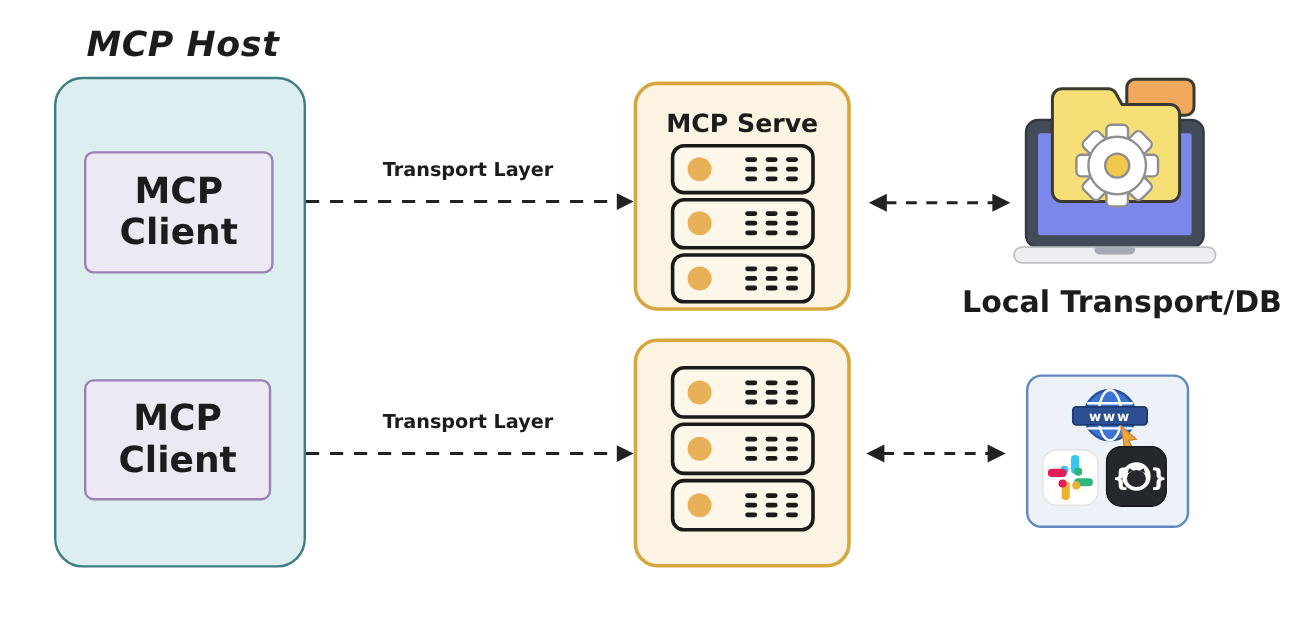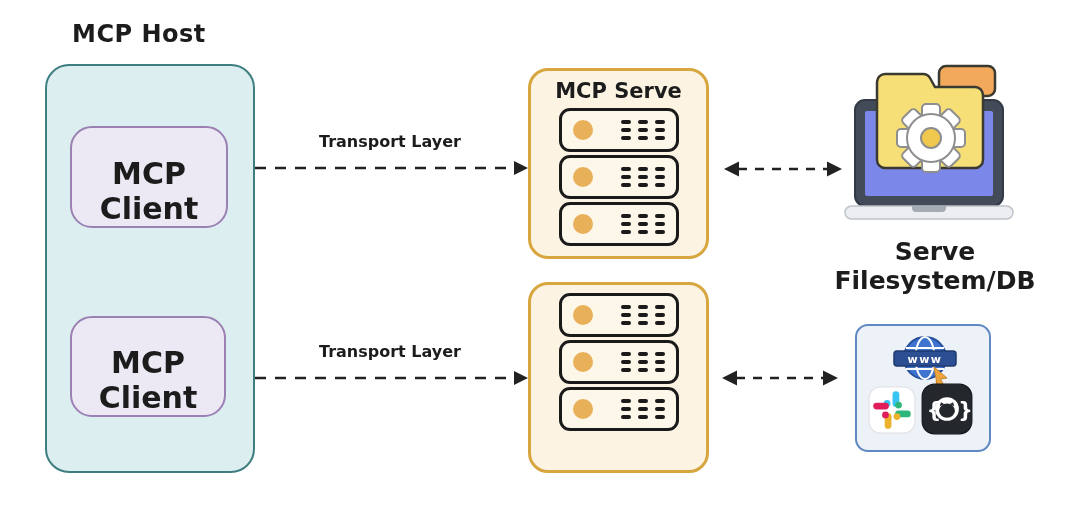--- a/index.html
+++ b/index.html
@@ -1,49 +1,49 @@
 <!DOCTYPE html>
 <html style="--host-fill: #ddeef0; --host-border: #3e7e80; --client-fill: #ece9f4; --client-border: #9b80b4; --server-fill: #fcf3e2; --server-border: #d7a63f; --rack-led: #e8b159; --internet-fill: #edf1f8; --internet-border: #6088c2; --laptop-screen: #7c88e9; --folder-yellow: #f6df76; --folder-orange: #f2a95c; --arrow: #222222;"><head>
 <meta charset="utf-8">
 <style>
   * { margin:0; padding:0; box-sizing:border-box; }
   body { font-family:"DejaVu Sans", sans-serif; background:#fff; color:#1c1c1c; }
   .stage { position:relative; width:1080px; height:515px; background:#ffffff; overflow:hidden; }
   .abs { position:absolute; }
 
-  .host-title { left:72px; top:20px; font-size:24px; font-weight:bold; letter-spacing:0.5px; }
+  .host-title { left:72px; top:20px; font-size:29px; font-weight:bold; letter-spacing:0.5px;font-style:italic; }
   .host-box { left:45px; top:64px; width:210px; height:409px;
     background:var(--host-fill); border:2.5px solid var(--host-border); border-radius:24px; }
   .client-box { background:var(--client-fill); border:2.5px solid var(--client-border);
-    border-radius:22px; display:flex; align-items:flex-end; justify-content:center;
+    border-radius:8px; display:flex; align-items:center; justify-content:center;
     text-align:center; font-size:30px; font-weight:bold; line-height:1.15; }
   .client-1 { left:70px; top:126px; width:158px; height:102px; }
   .client-2 { left:70px; top:316px; width:156px; height:101px; }
 
   .server-box { width:181px; height:191px; background:var(--server-fill);
     border:3px solid var(--server-border); border-radius:20px;
-    display:flex; flex-direction:column; align-items:center; padding-top:8px; }
+    display:flex; flex-direction:column; align-items:center; padding-top:20px; }
   .server-1 { left:528px; top:68px; } .server-2 { left:528px; top:282px; }
   .server-title { font-size:21px; font-weight:bold; margin-bottom:5px; }
   .rack { width:120px; height:44px; background:#fdf7ea; border:3.5px solid #1a1a1a;
     border-radius:11px; margin-bottom:3px; display:flex; align-items:center; padding:0 11px; }
   .led { width:20px; height:20px; border-radius:50%; background:var(--rack-led); flex:none; }
   .vents { display:grid; grid-template-columns:repeat(3,10px); gap:4px 7px; margin-left:auto; }
   .vents i { width:10px; height:4px; background:#1a1a1a; border-radius:2px; display:block; }
 
   .conn-label { font-size:16px; font-weight:bold; text-align:center; }
   .label-transport-top { left:255px; top:132px; width:270px; }
   .label-transport-bottom { left:255px; top:342px; width:270px; }
   .label-webapis { left:700px; top:342px; width:160px; font-size:17px; font-weight:bold; text-align:center; }
 
   .endpoint-label { font-size:25px; font-weight:bold; text-align:center; }
   .label-fs { left:790px; top:237px; width:290px; }
   .label-internet { left:855px; top:453px; width:136px; font-size:26px; }
 
-  .internet-box { left:855px; top:324px; width:136px; height:128px;
+  .internet-box { left:855px; top:312px; width:136px; height:128px;
     background:var(--internet-fill); border:2.5px solid var(--internet-border); border-radius:13px; }
 </style>
 </head>
 <body>
 
 <div class="stage">
 
   <div class="abs host-title">MCP Host</div>
   <div class="abs host-box"></div>
   <div class="abs client-box client-1">
@@ -184,21 +184,21 @@
         <rect x="79" y="44" width="18" height="18" rx="4" transform="rotate(180 88 78)"></rect>
         <rect x="79" y="44" width="18" height="18" rx="4" transform="rotate(225 88 78)"></rect>
         <rect x="79" y="44" width="18" height="18" rx="4" transform="rotate(270 88 78)"></rect>
         <rect x="79" y="44" width="18" height="18" rx="4" transform="rotate(315 88 78)"></rect>
       </g>
       <circle cx="88" cy="78" r="24" fill="#ffffff" stroke="#8e8e8e" stroke-width="2"></circle>
       <circle cx="88" cy="78" r="22.5" fill="#ffffff"></circle>
       <circle cx="88" cy="78" r="10" fill="#f0c84e" stroke="#8e8e8e" stroke-width="2"></circle>
     </g>
   </svg>
-  <div class="abs endpoint-label label-fs">Serve Filesystem/DB</div>
+  <div class="abs endpoint-label label-fs">Local Transport/DB</div>
 
   <div class="abs internet-box">
     <svg class="abs" style="left:36px;top:6px" width="64" height="60" viewBox="0 0 64 60">
       <circle cx="32" cy="26" r="21" fill="#3e74cf" stroke="#274f9b" stroke-width="2"></circle>
       <ellipse cx="32" cy="26" rx="9.5" ry="21" fill="none" stroke="#ffffff" stroke-width="2"></ellipse>
       <line x1="13" y1="16" x2="51" y2="16" stroke="#ffffff" stroke-width="2"></line>
       <line x1="13" y1="37" x2="51" y2="37" stroke="#ffffff" stroke-width="2"></line>
       <rect x="1" y="19" width="62" height="15" rx="3" fill="#2c4f93" stroke="#1f3a70" stroke-width="1.5"></rect>
       <text x="32" y="30.5" text-anchor="middle" font-size="11" font-weight="bold" fill="#ffffff" letter-spacing="1.5">www</text>
       <path d="M44,52 l-3,-17 13,11 -6.5,1 3.5,6.5 -4.5,2.5 -3.5,-6.5 z" fill="#eda43b" stroke="#c9842a" stroke-width="1"></path>

